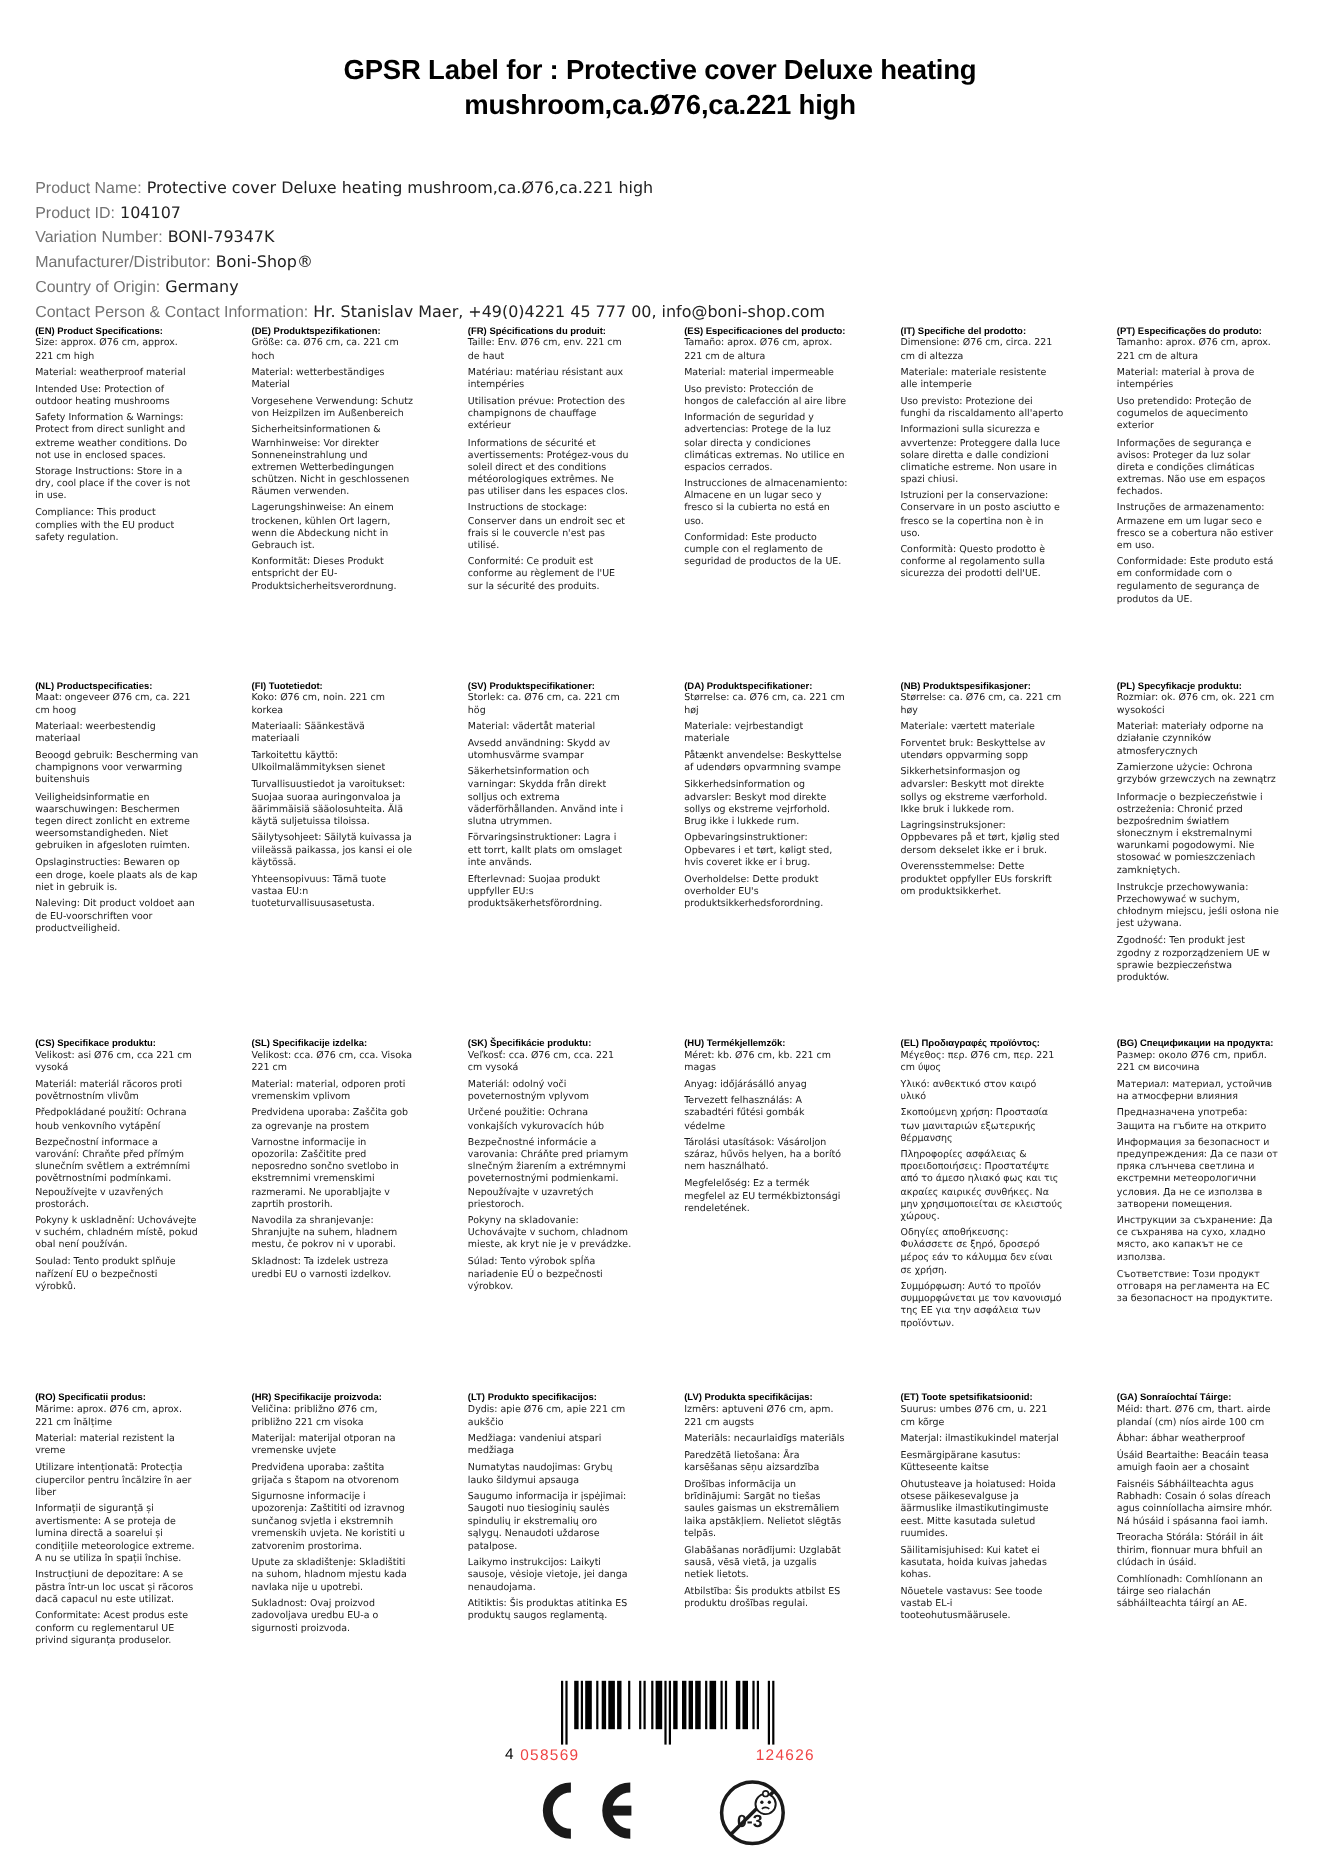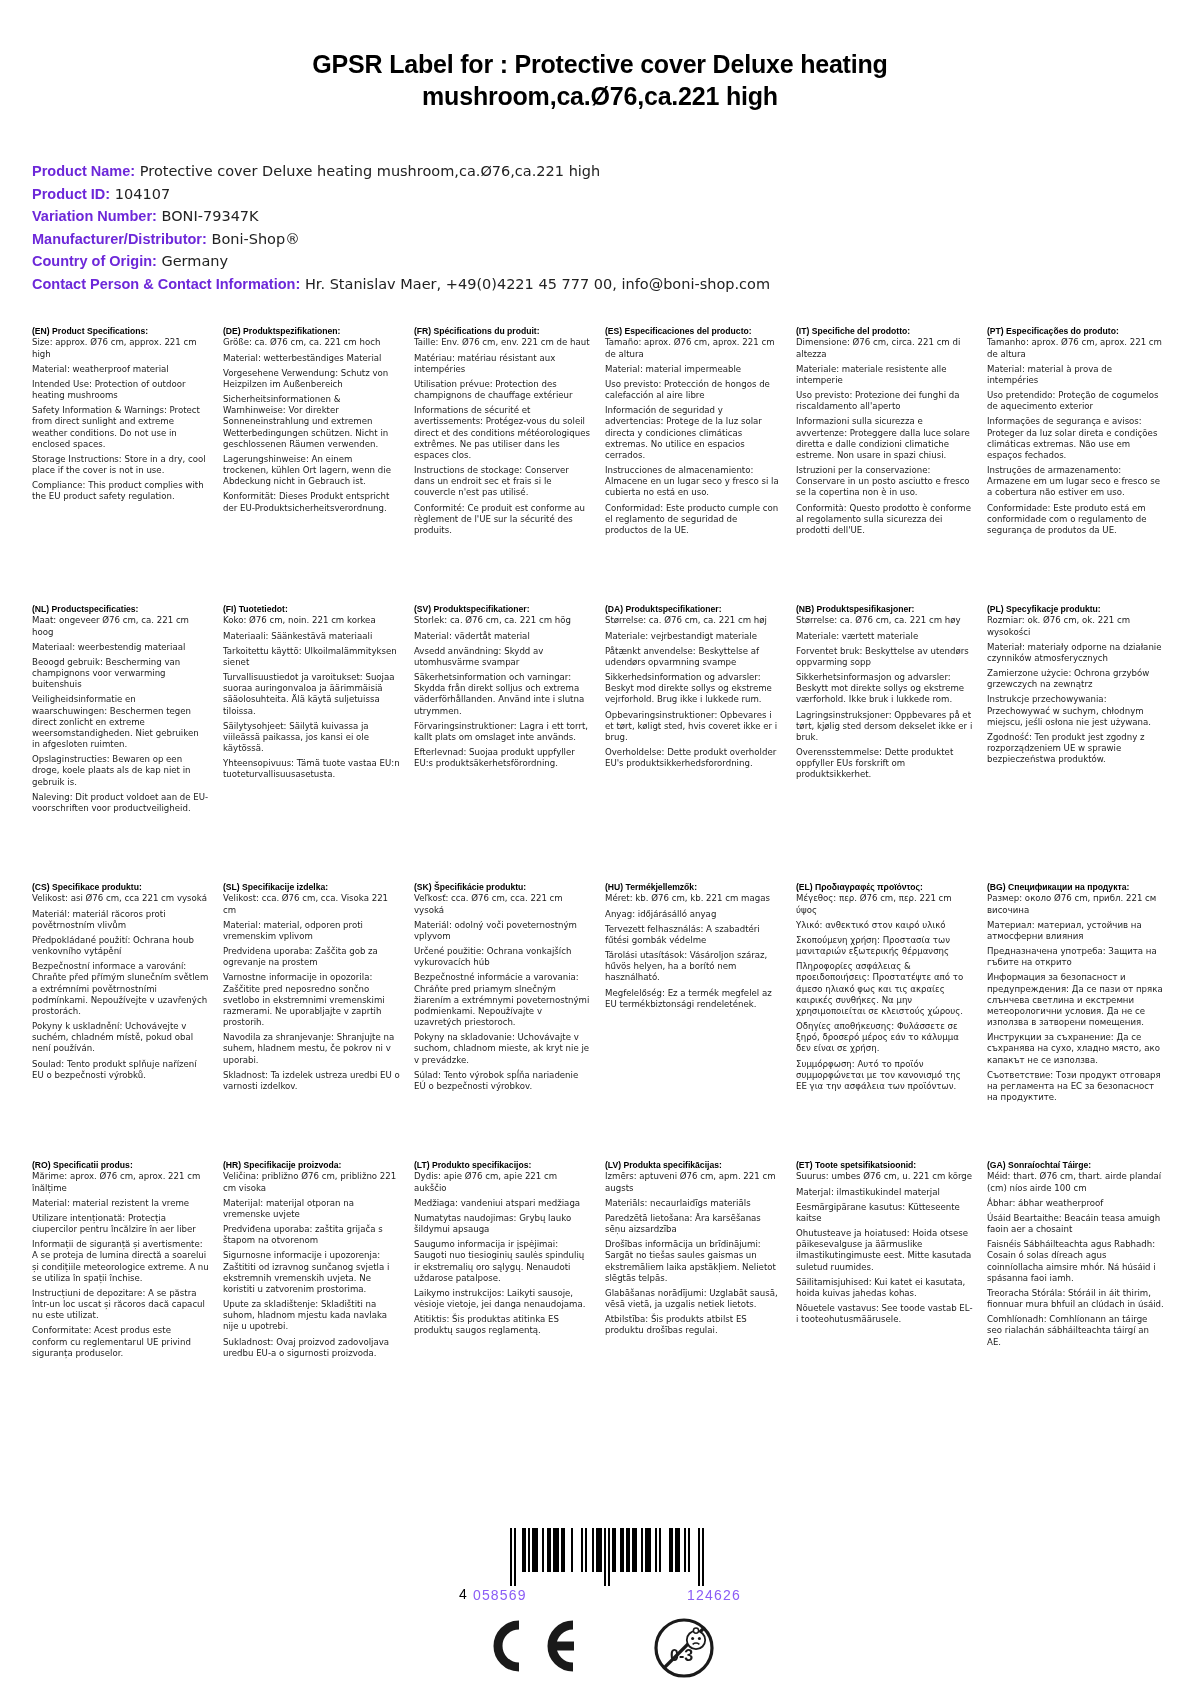--- a/index.html
+++ b/index.html
@@ -33,36 +33,36 @@
   
   .product-info {
     margin-top: 48px;
     font-size: 14.5px;
     line-height: 1.56;
     color: #111;
   }
   .info-row { white-space: nowrap; }
   .info-label {
     font-family: "Liberation Sans", sans-serif;
-    font-weight: bold;
-    color: #6d28d9;
+    font-weight: normal;
+    color: #737373;
   }
   .info-value {
     font-family: "DejaVu Sans", sans-serif;
     font-weight: normal;
     color: #222;
   }
 
   
   .spec-grid {
-    margin-top: 30px;
     display: grid;
     grid-template-columns: repeat(6, 1fr);
     column-gap: 10px;
     row-gap: 0px;
+    gap: 44px;
   }
   .spec-cell {
     padding: 0 4px 0 0;
     min-height: 278px;
   }
   .spec-heading {
     font-family: "Liberation Sans", sans-serif;
     font-weight: bold;
     font-size: 8.6px;
     line-height: 1.3;
@@ -108,21 +108,21 @@
   }
   .bar { background: #000; }
   .barcode-digits {
     display: flex;
     justify-content: space-between;
     width: 268px;
     margin-top: 1px;
     font-family: "Liberation Sans", sans-serif;
     font-size: 14px;
     letter-spacing: 1.2px;
-    color: #8b5cf6;
+    color: #ef4444;
   }
   .barcode-col { display: flex; flex-direction: column; align-items: center; }
 
   .marks-row {
     display: flex;
     align-items: flex-start;
     gap: 72px;
     margin-top: 14px;
   }
   .ce-mark { display: block; }
@@ -260,20 +260,21 @@
         <p class="spec-para">Forventet bruk: Beskyttelse av utendørs oppvarming sopp</p>
         <p class="spec-para">Sikkerhetsinformasjon og advarsler: Beskytt mot direkte sollys og ekstreme værforhold. Ikke bruk i lukkede rom.</p>
         <p class="spec-para">Lagringsinstruksjoner: Oppbevares på et tørt, kjølig sted dersom dekselet ikke er i bruk.</p>
         <p class="spec-para">Overensstemmelse: Dette produktet oppfyller EUs forskrift om produktsikkerhet.</p>
       </div>
       <div class="spec-cell">
         <div class="spec-heading">(PL) Specyfikacje produktu:</div>
         <p class="spec-para">Rozmiar: ok. Ø76 cm, ok. 221 cm wysokości</p>
         <p class="spec-para">Materiał: materiały odporne na działanie czynników atmosferycznych</p>
         <p class="spec-para">Zamierzone użycie: Ochrona grzybów grzewczych na zewnątrz</p>
+        <p class="spec-para">Informacje o bezpieczeństwie i ostrzeżenia: Chronić przed bezpośrednim światłem słonecznym i ekstremalnymi warunkami pogodowymi. Nie stosować w pomieszczeniach zamkniętych.</p>
         <p class="spec-para">Instrukcje przechowywania: Przechowywać w suchym, chłodnym miejscu, jeśli osłona nie jest używana.</p>
         <p class="spec-para">Zgodność: Ten produkt jest zgodny z rozporządzeniem UE w sprawie bezpieczeństwa produktów.</p>
       </div>
       <div class="spec-cell">
         <div class="spec-heading">(CS) Specifikace produktu:</div>
         <p class="spec-para">Velikost: asi Ø76 cm, cca 221 cm vysoká</p>
         <p class="spec-para">Materiál: materiál răcoros proti povětrnostním vlivům</p>
         <p class="spec-para">Předpokládané použití: Ochrana houb venkovního vytápění</p>
         <p class="spec-para">Bezpečnostní informace a varování: Chraňte před přímým slunečním světlem a extrémními povětrnostními podmínkami. Nepoužívejte v uzavřených prostorách.</p>
         <p class="spec-para">Pokyny k uskladnění: Uchovávejte v suchém, chladném místě, pokud obal není používán.</p>

